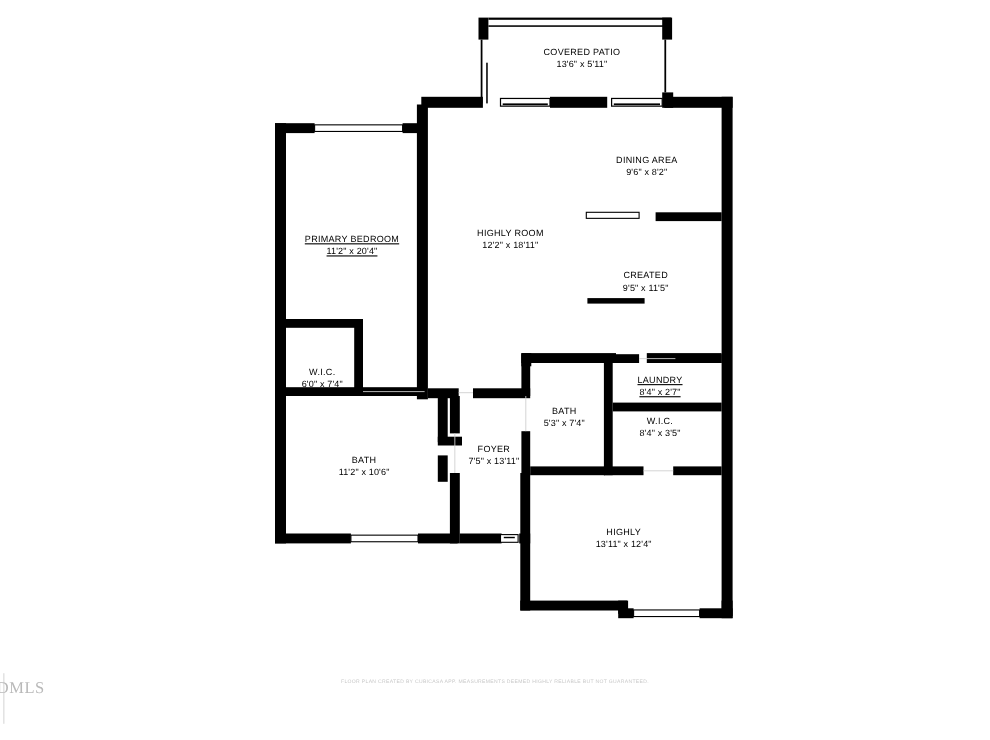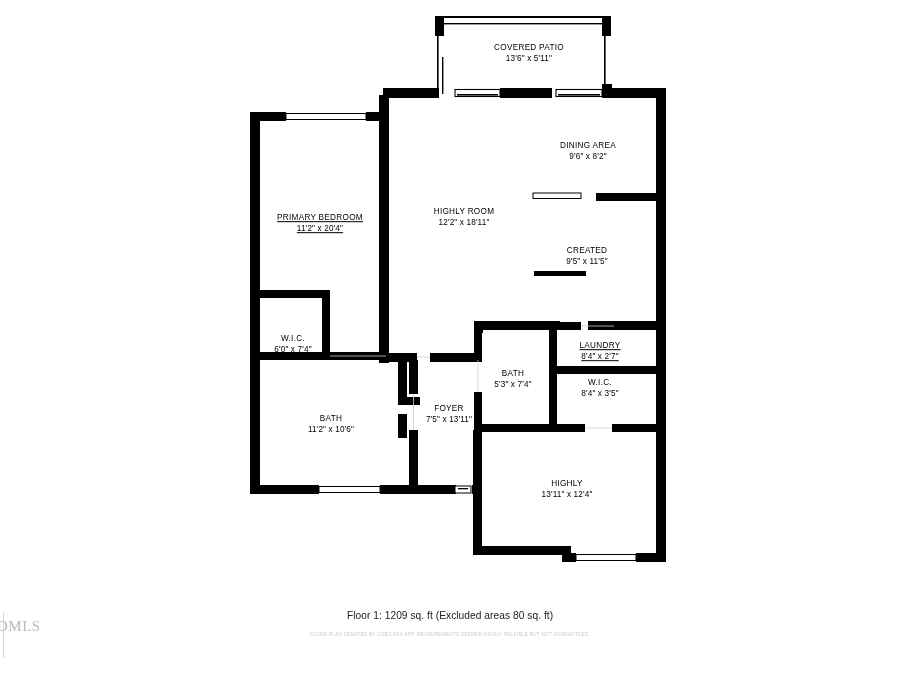--- a/index.html
+++ b/index.html
@@ -279,18 +279,17 @@
   </div>
 
   <div class="room-label" style="left:567px; top:490px;">
     <span class="rl-name">HIGHLY</span>
     <span class="rl-dim">13'11" x 12'4"</span>
   </div>
 
 </div>
 
 <div id="footer-block">
-  <div id="footer-floor">Floor 1: 1209 sq. ft (Excluded areas 80 sq. ft)</div>
   <div id="footer-disclaimer">FLOOR PLAN CREATED BY CUBICASA APP. MEASUREMENTS DEEMED HIGHLY RELIABLE BUT NOT GUARANTEED.</div>
 </div>
 
 <div id="watermark-rule"></div>
 <div id="watermark">DMLS</div>
 
 </body></html>

